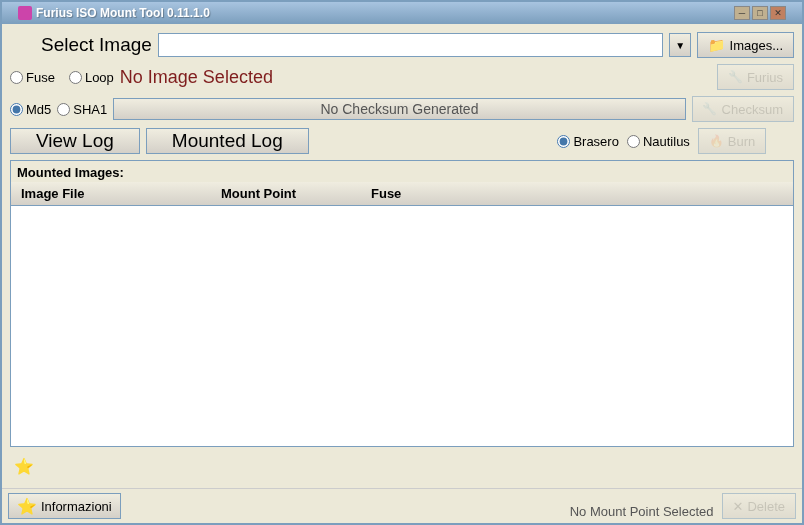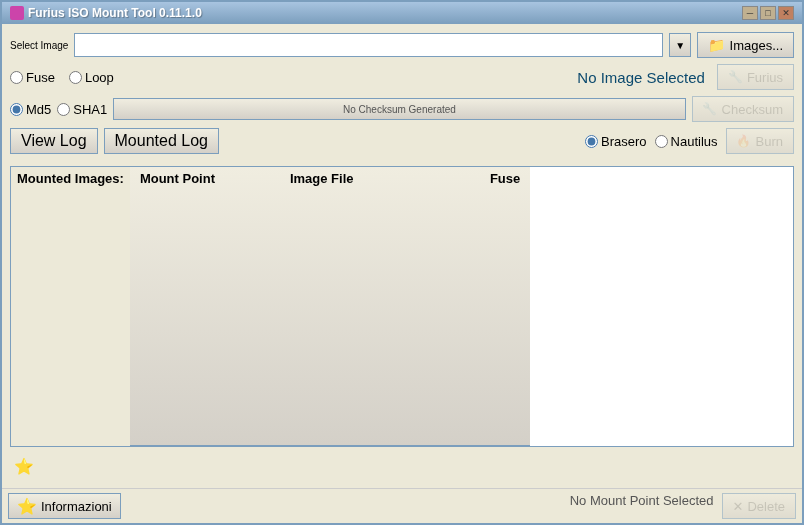--- a/index.html
+++ b/index.html
@@ -20,21 +20,21 @@
       display: flex;
       flex-direction: column;
     }
 
     .title-bar {
       background: linear-gradient(to bottom, #a8c4e0 0%, #7b9ebd 100%);
       height: 22px;
       display: flex;
       align-items: center;
       justify-content: space-between;
-      padding: 0 8px;
+      padding: 0 16px;
       flex-shrink: 0;
     }
 
     .title-bar-left {
       display: flex;
       align-items: center;
       gap: 4px;
     }
 
     .title-bar-icon {
@@ -79,22 +79,23 @@
       flex: 1;
     }
 
     .row {
       display: flex;
       align-items: center;
       gap: 6px;
     }
 
     .label {
-      font-size: 10px;
+      font-size: 19px;
       white-space: nowrap;
+      margin-left: 31px;
     }
 
     .select-image-input {
       flex: 1;
       height: 24px;
       border: 1px solid #7b9ebd;
       background: white;
       padding: 0 4px;
       font-size: 13px;
     }
@@ -136,24 +137,23 @@
     }
 
     .radio-item {
       display: flex;
       align-items: center;
       gap: 3px;
       cursor: pointer;
     }
 
     .status-text {
-      color: #0c4a6e;
-      font-size: 15px;
-      flex: 1;
-      text-align: right;
+      color: #7f1d1d;
+      font-size: 18px;
+      flex: 1;
       padding-right: 6px;
     }
 
     .checksum-bar-container {
       flex: 1;
       height: 22px;
       border: 1px solid #7b9ebd;
       background: linear-gradient(to bottom, #f0ede0, #d4d0c8);
       display: flex;
       align-items: center;
@@ -167,47 +167,47 @@
     .checksum-bar-fill {
       position: absolute;
       left: 0; top: 0; bottom: 0;
       width: 0%;
       background: linear-gradient(to bottom, #a0d0a0, #70b070);
     }
 
     .checksum-bar-text {
       position: relative;
       z-index: 1;
-      font-size: 10px;
+      font-size: 14px;
     }
 
     .view-log-btn, .delete-log-btn {
       height: 26px;
       background: linear-gradient(to bottom, #f0ede0, #d4d0c8);
       border: 1px solid #7b9ebd;
-      padding: 0 10px;
-      cursor: pointer;
-      font-size: 16px;
+      padding: 0 25px;
+      cursor: pointer;
+      font-size: 19px;
     }
 
     .burn-row {
       display: flex;
       align-items: center;
       gap: 8px;
       flex: 1;
-      justify-content: flex-end;
+      justify-content: flex-start;
     }
 
     .mounted-images-section {
       border: 1px solid #7b9ebd;
       flex: 1;
       display: flex;
-      flex-direction: row;
+      flex-direction: column;
       background: white;
-      margin-top: 6px;
+      margin-top: 0;
     }
 
     .section-title {
       font-size: 13px;
       font-weight: bold;
       padding: 4px 6px 2px;
       background: #ece9d8;
     }
 
     .table-header {
@@ -279,21 +279,21 @@
       opacity: 0.5;
     }
 
     .no-mount-text {
       font-size: 13px;
       color: #555;
     }
 
     .bottom-right {
       display: flex;
-      align-items: flex-start;
+      align-items: flex-end;
       gap: 8px;
     }
 
     .folder-icon { font-size: 14px; }
     .icon-sym { font-size: 12px; }
 
     input[type="radio"] {
       accent-color: #4477aa;
     }
   </style>
@@ -385,22 +385,22 @@
         <button class="burn-btn" disabled="">
           <span class="icon-sym">🔥</span>
           <span>Burn</span>
         </button>
       </div>
     </div>
 
     <div class="mounted-images-section">
       <div class="section-title">Mounted Images:</div>
       <div class="table-header">
+        <div class="table-col col-image-file">Image File</div>
         <div class="table-col col-mount-point">Mount Point</div>
-        <div class="table-col col-image-file">Image File</div>
         <div class="table-col col-fuse">Fuse</div>
       </div>
       <div class="table-body"></div>
     </div>
 
     <div class="drag-hint-row">
       <span class="star-icon">⭐</span>
     </div>
 
   </div>

